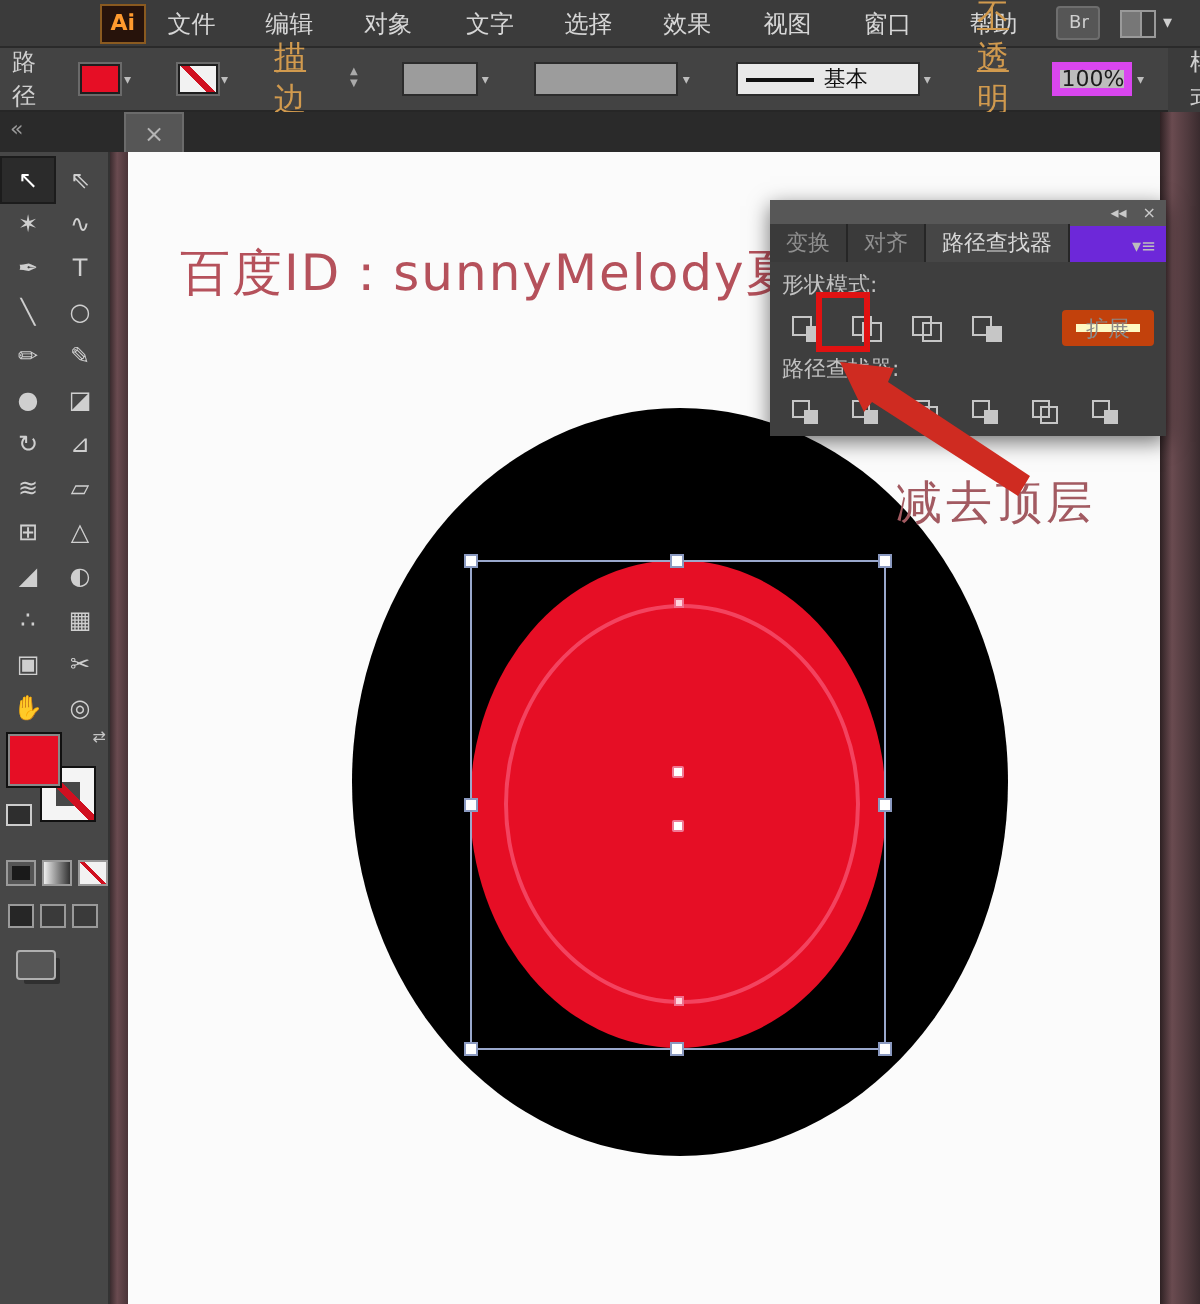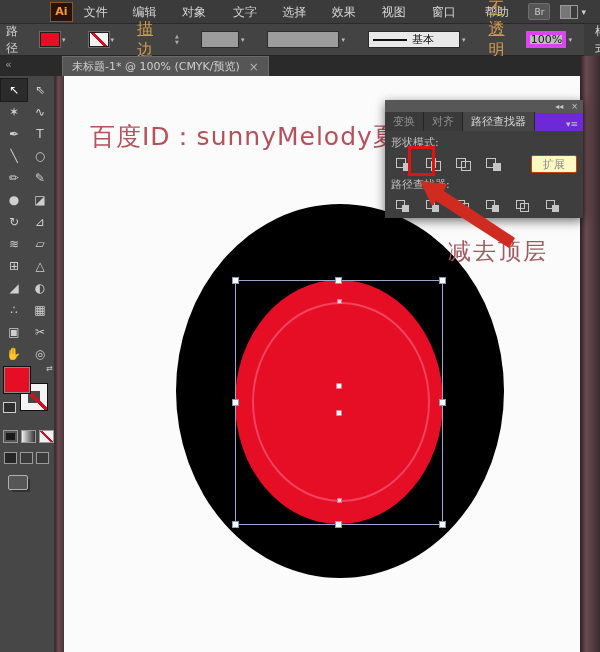--- a/index.html
+++ b/index.html
@@ -93,21 +93,21 @@
   .ptab.active { background:#464646; color:#d8d8d8; }
   .ptab-menu { margin-left:auto; color:#bdbdbd; font-size:9px; padding:2px 5px; }
   .panel-body { padding:3px 6px 0 6px; }
   .panel-label { color:#c2c2c2; font-size:11px; margin:1px 0 2px 0; }
   .btn-row { display:flex; align-items:center; height:24px; }
   .pf-btn { width:24px; height:20px; margin-right:6px; display:flex; align-items:center; justify-content:center; border-radius:2px; }
   .pfi { width:15px; height:13px; position:relative; }
   .pfi::before { content:""; position:absolute; left:0; top:0; width:8px; height:8px; border:1px solid #c6c6c6; }
   .pfi::after { content:""; position:absolute; right:0; bottom:0; width:8px; height:8px; background:#c6c6c6; }
   .pfi.hollow::after { background:transparent; border:1px solid #c6c6c6; }
-  .expand-btn { margin-left:auto; width:46px; height:18px; border:1px solid #c2410c; border-radius:2px; color:#8b8b8b; background:#fef9c3; font-size:11px; display:flex; align-items:center; justify-content:center; }
+  .expand-btn { margin-left:auto; width:46px; height:18px; border:7px solid #c2410c; border-radius:2px; color:#8b8b8b; background:#fef9c3; font-size:11px; display:flex; align-items:center; justify-content:center; }
   .btn-row.small .pf-btn { width:22px; height:18px; margin-right:8px; }
   .btn-row.small .pfi { width:13px; height:12px; }
   .btn-row.small .pfi::before { width:7px; height:7px; }
   .btn-row.small .pfi::after { width:7px; height:7px; }
   .red-box { position:absolute; left:408px; top:146px; width:27px; height:30px; border:3px solid #e01212; z-index:45; }
 </style>
 </head>
 <body>
 
 <div id="stage">
@@ -166,21 +166,20 @@
     <div class="swatch-group">
       <span class="opacity-box">100%</span>
       <span class="caret">▾</span>
     </div>
     <span class="opt-label">样式</span>
   </div>
 
   <div class="tabbar">
     <span class="panel-collapse">«</span>
     <div class="doc-tab">
-      <span>未标题-1* @ 100% (CMYK/预览)</span>
       <span class="close">×</span>
     </div>
   </div>
 
   <div class="toolbar">
     <div class="tools">
       <div class="tool active">↖</div>
       <div class="tool">⇖</div>
       <div class="tool">✶</div>
       <div class="tool">∿</div>

